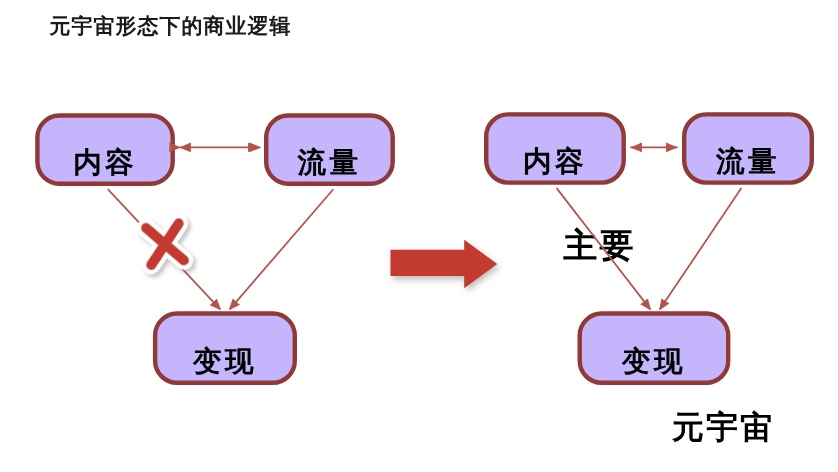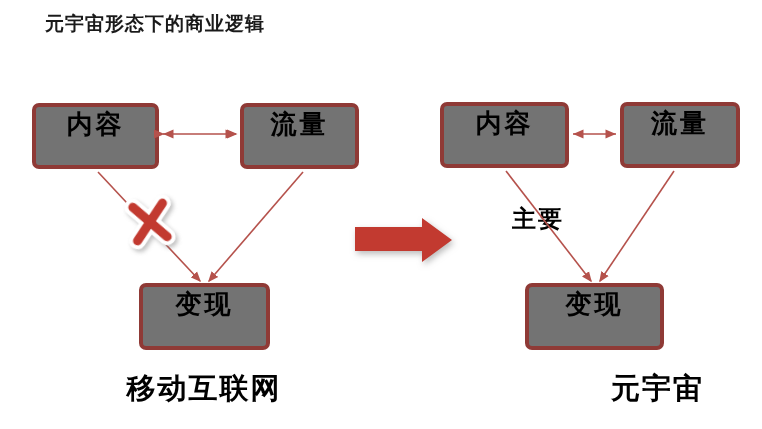--- a/index.html
+++ b/index.html
@@ -13,42 +13,42 @@
   body{font-family:"Liberation Sans","DejaVu Sans",sans-serif;color:var(--text);}
   .canvas{position:relative;width:762px;height:429px;background:#ffffff;overflow:hidden;margin-left:12px;}
 
   .page-title{
     position:absolute;left:33px;top:11px;
     font-size:19px;font-weight:bold;letter-spacing:1px;color:var(--text);z-index:1;
   }
 
   .node{
     position:absolute;box-sizing:border-box;
-    border:4px solid var(--box-border);border-radius:7px;background:#737373;
-    display:flex;align-items:flex-start;justify-content:center;
+    border:4px solid var(--box-border);border-radius:22px;background:#c4b5fd;
+    display:flex;align-items:flex-end;justify-content:center;
     font-size:26px;font-weight:bold;letter-spacing:3px;color:#000;
     z-index:2;
   }
   .n-l-content{left:20px;top:103px;width:127px;height:66px;}
   .n-l-traffic{left:228px;top:103px;width:119px;height:66px;}
   .n-l-monetization{left:127px;top:283px;width:131px;height:67px;}
   .n-r-content{left:428px;top:102px;width:129px;height:66px;}
   .n-r-traffic{left:608px;top:102px;width:120px;height:66px;}
   .n-r-monetization{left:513px;top:283px;width:139px;height:67px;}
 
   .caption{
     position:absolute;top:369px;width:220px;text-align:center;
     font-size:29px;font-weight:bold;letter-spacing:2px;color:#000;z-index:1;
   }
   .caption-left{left:82px;}
   .caption-right{left:472px;text-align:right;}
 
   .edge-annotation{
     position:absolute;left:500px;top:203px;
-    font-size:24px;font-weight:bold;letter-spacing:2px;color:#000;z-index:1;
+    font-size:31px;font-weight:bold;letter-spacing:2px;color:#000;z-index:1;
   }
 
   svg.overlay{position:absolute;left:0;top:0;z-index:5;pointer-events:none;}
   .connector{stroke:var(--connector);stroke-width:1.6px;fill:none;}
   .arrowhead{fill:var(--connector);}
   .transform-arrow-shape{fill:var(--transform-arrow);}
   .xmark-white{stroke:#ffffff;stroke-width:17px;stroke-linecap:round;fill:none;}
   .xmark-red{stroke:var(--cross-mark);stroke-width:9px;stroke-linecap:round;fill:none;}
 </style>
 </head>
@@ -60,21 +60,20 @@
 
   <div class="node n-l-content">
     <span>内容</span>
   </div>
   <div class="node n-l-traffic">
     <span>流量</span>
   </div>
   <div class="node n-l-monetization">
     <span>变现</span>
   </div>
-  <div class="caption caption-left">移动互联网</div>
 
   <div class="node n-r-content">
     <span>内容</span>
   </div>
   <div class="node n-r-traffic">
     <span>流量</span>
   </div>
   <div class="node n-r-monetization">
     <span>变现</span>
   </div>

